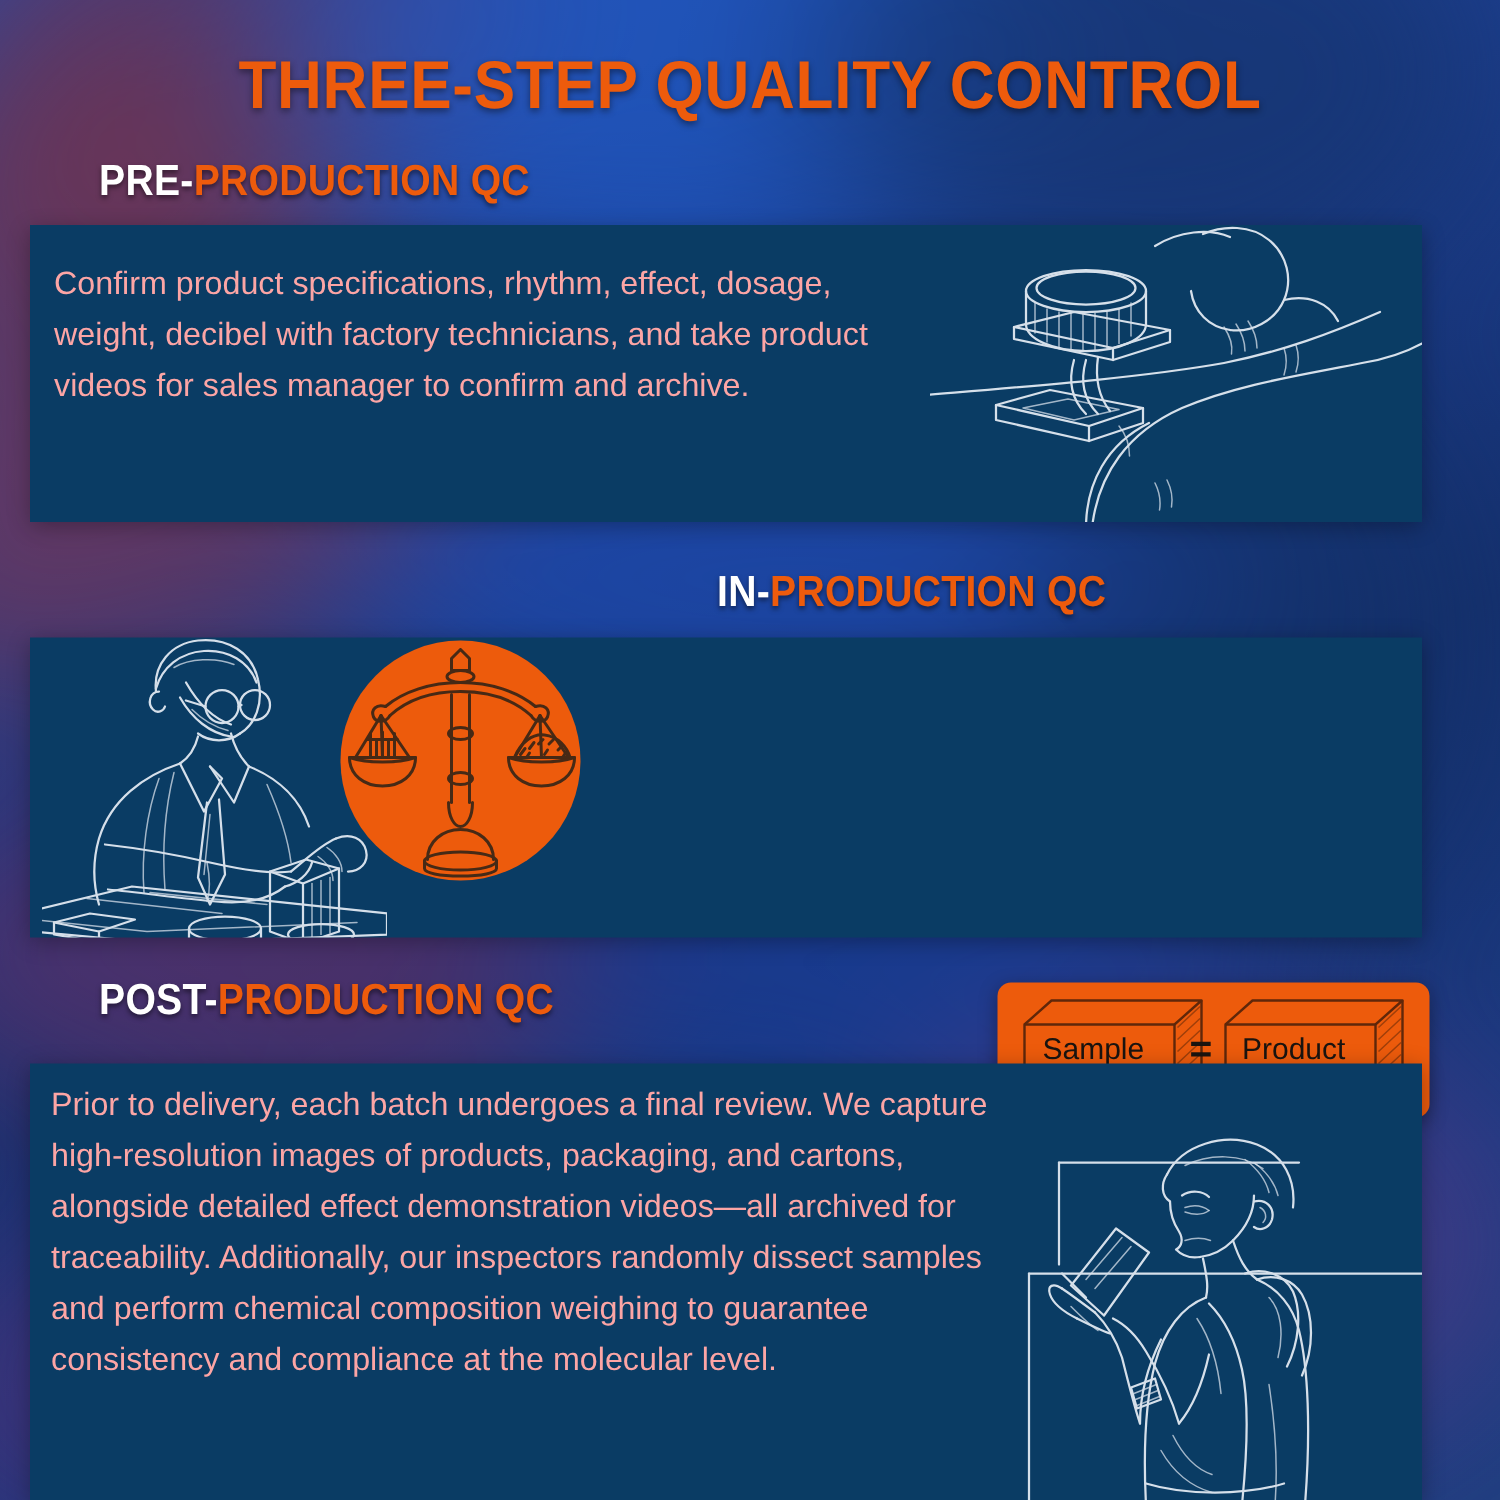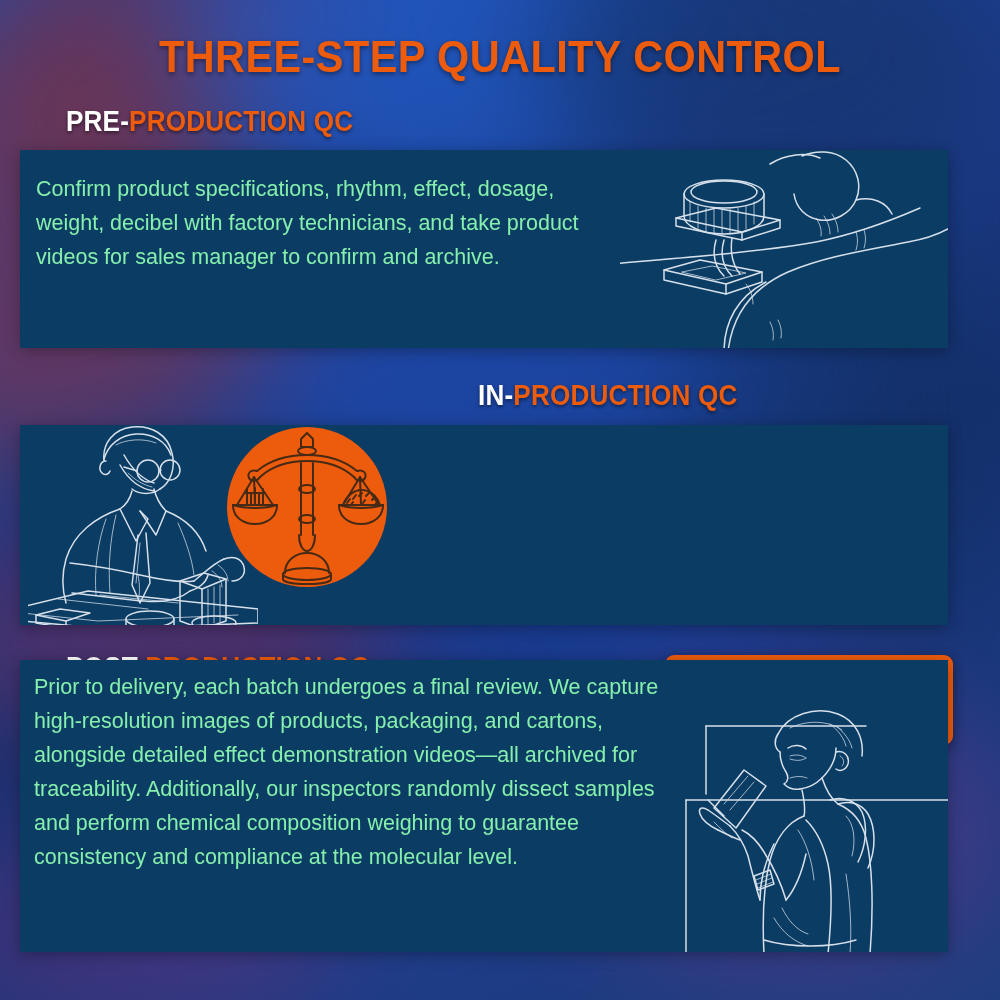--- a/index.html
+++ b/index.html
@@ -87,25 +87,25 @@
 
   
   .panel {
     position: absolute;
     background: #0a3c64;
     overflow: hidden;
     box-shadow: 0 3px 14px rgba(0,0,0,.30);
   }
   #panel-1 { left: 20px; top: 150px; width: 928px; height: 198px; }
   #panel-2 { left: 20px; top: 425px; width: 928px; height: 200px; }
-  #panel-3 { left: 20px; top: 660px; width: 928px; height: 292px; }
+  #panel-3 { left: 20px; top: 709px; width: 928px; height: 292px; }
 
   .body-text {
     position: absolute;
-    color: #86efac;
+    color: #fca5a5;
     font-size: 21.5px;
     line-height: 34px;
     white-space: pre-line;
   }
   #text-1 { left: 16px; top: 22px; width: 580px; }
   #text-2 { left: 434px; top: 25px; width: 486px; }
   #text-3 { left: 14px; top: 10px; width: 640px; }
 
   
   .art { position: absolute; }

